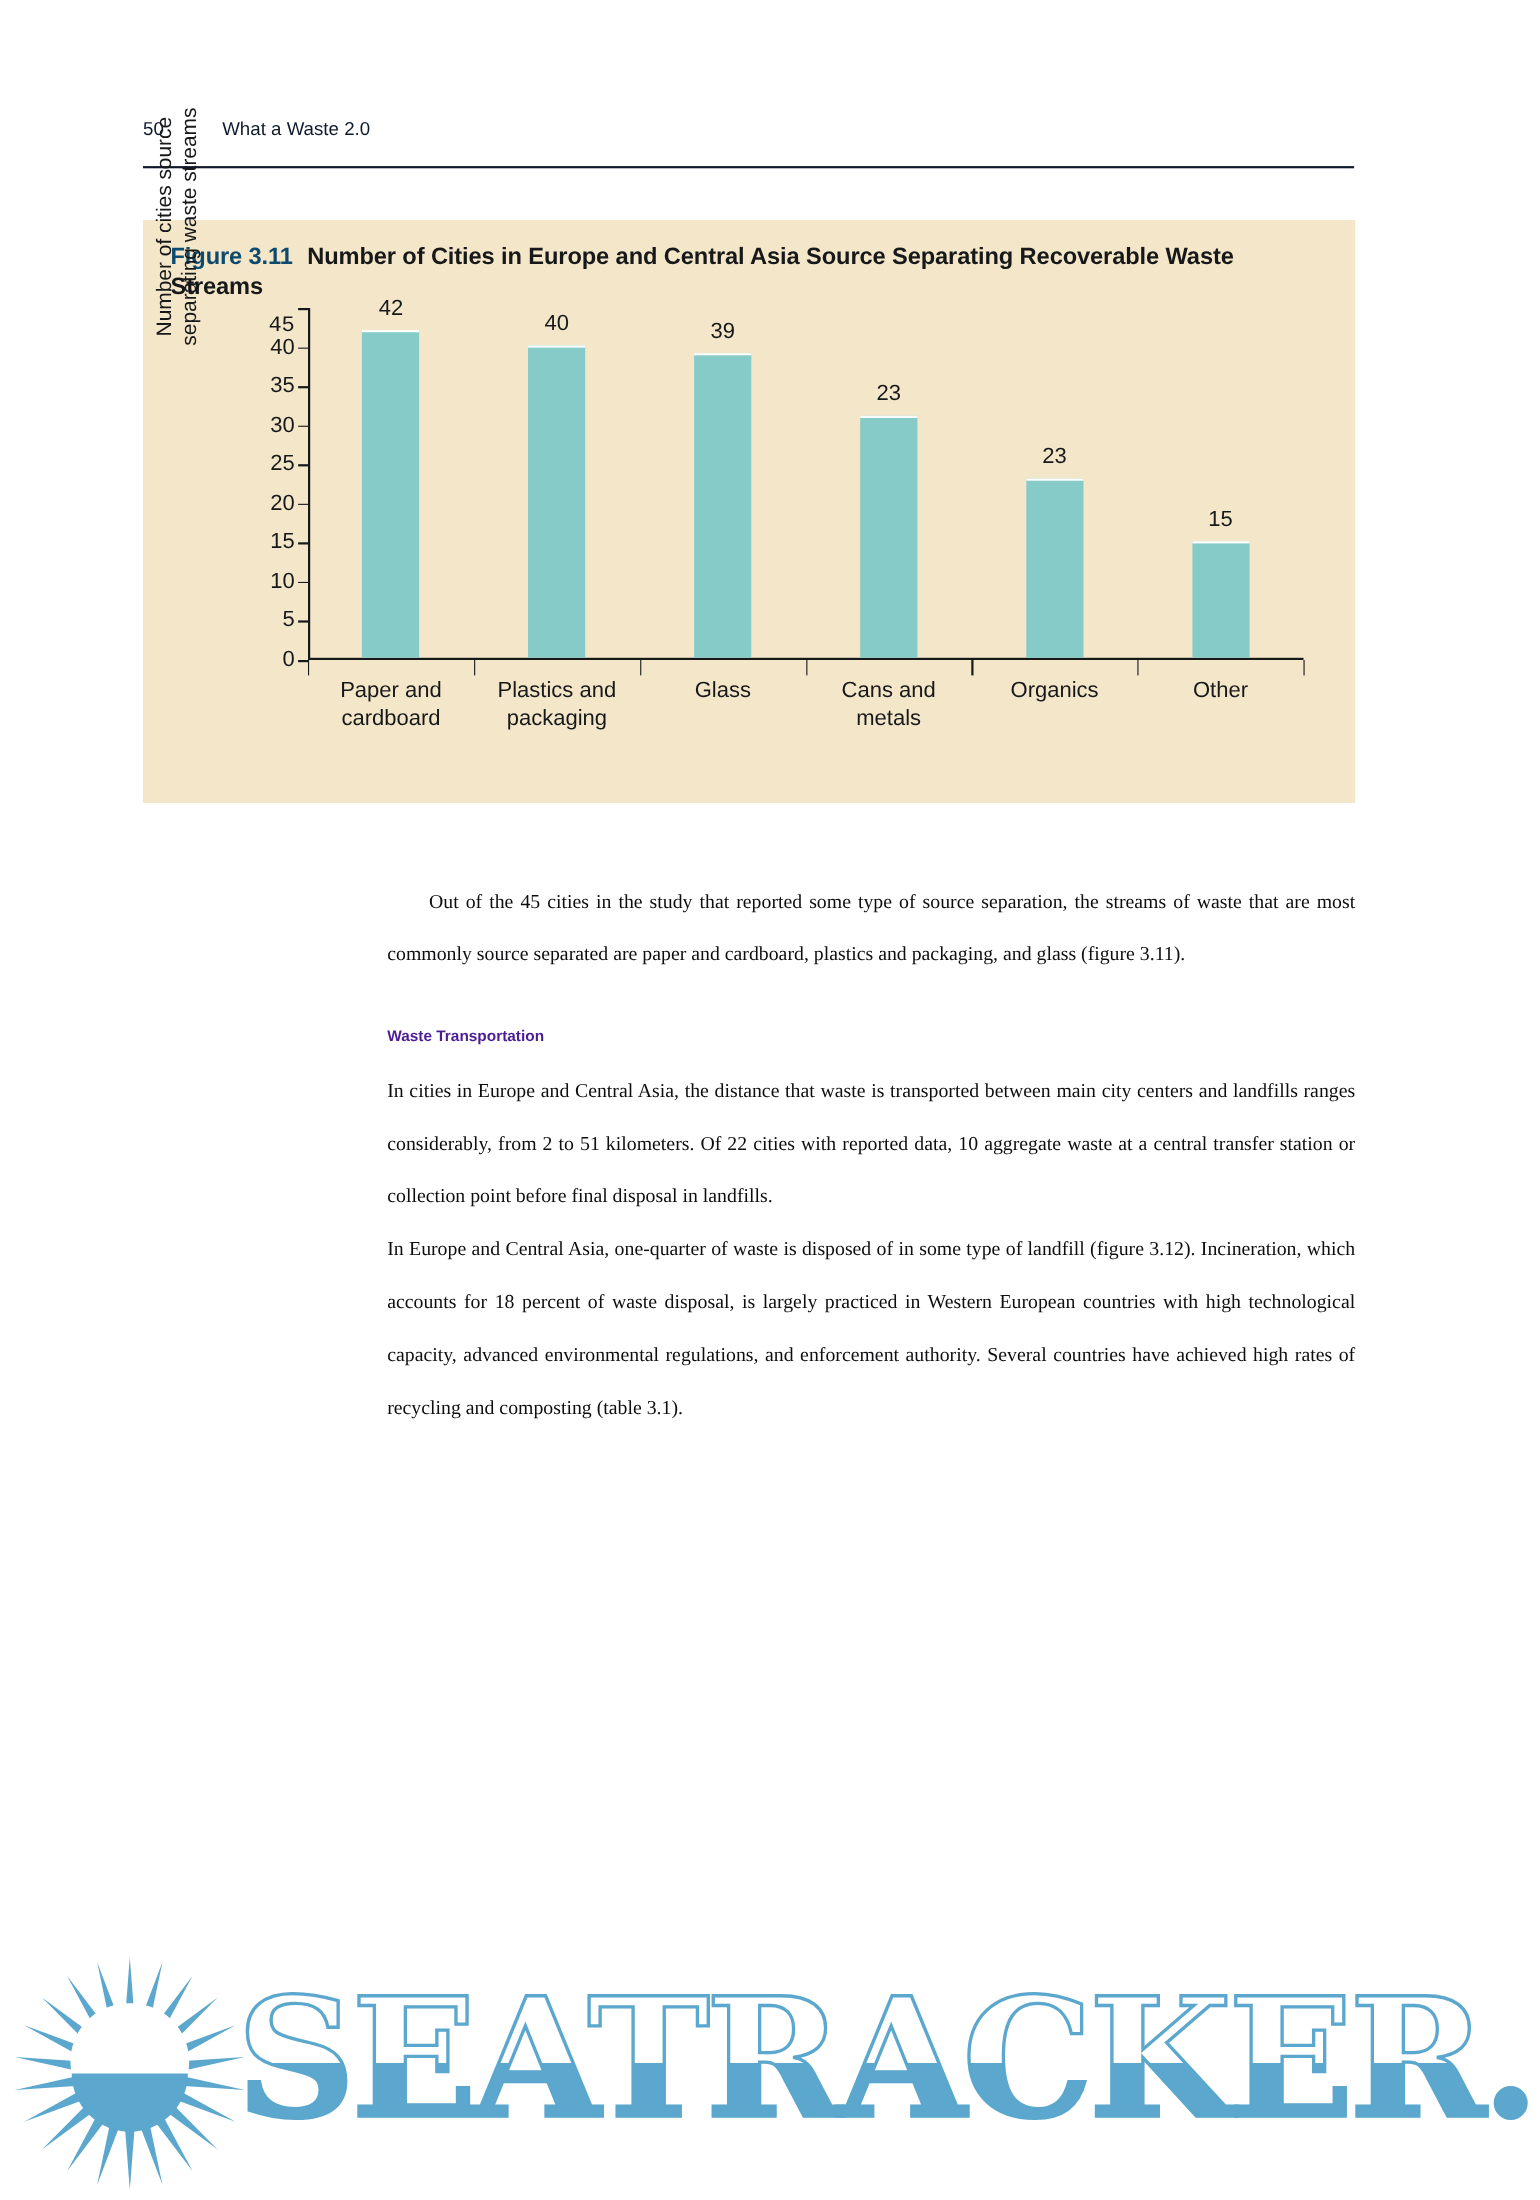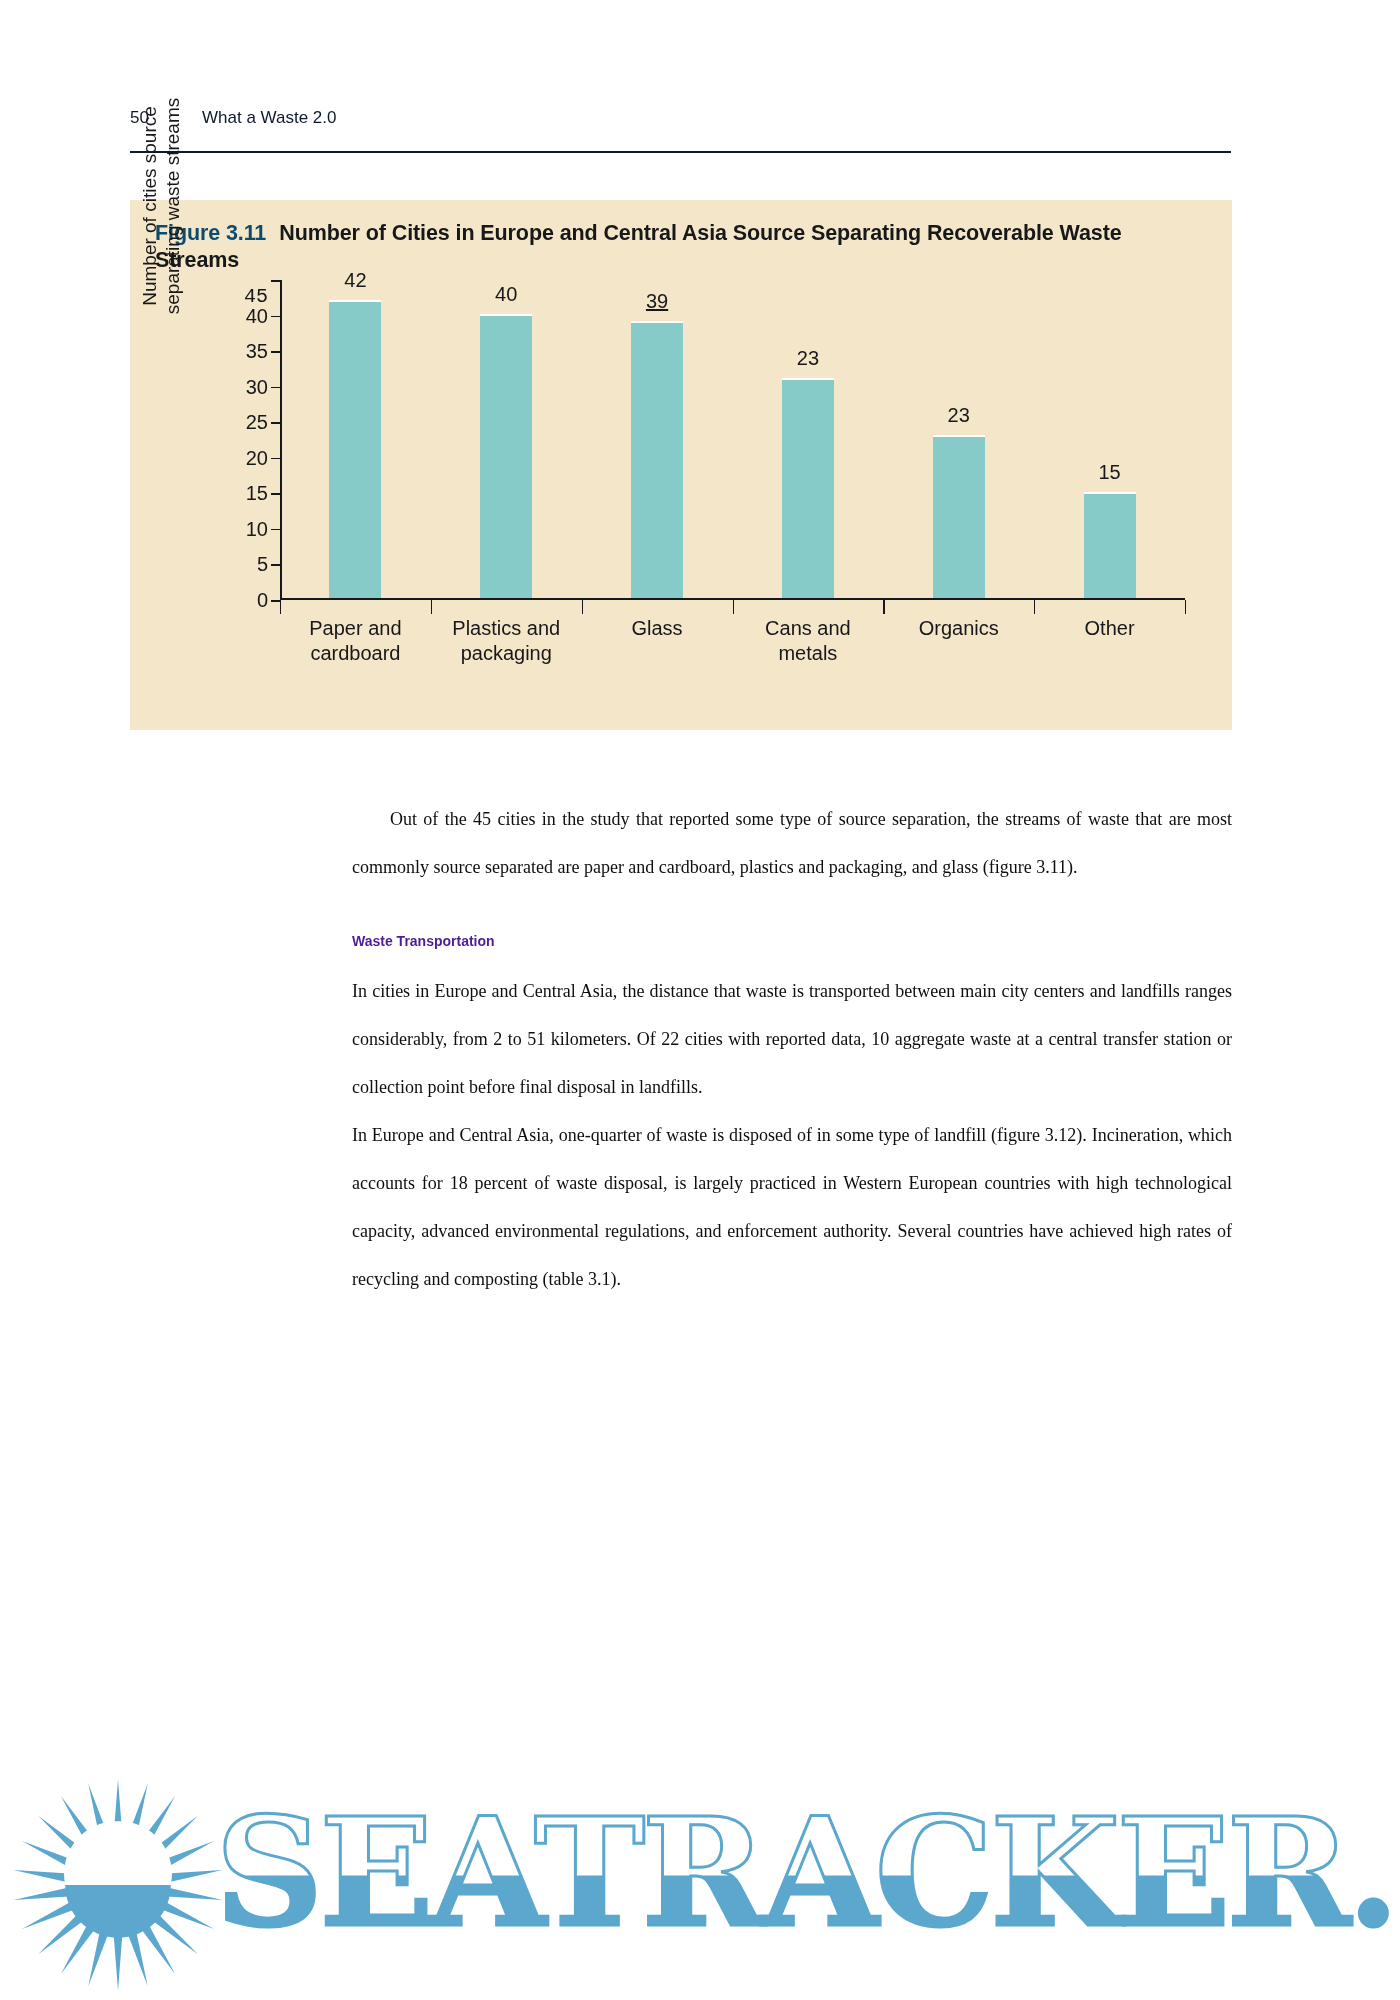--- a/index.html
+++ b/index.html
@@ -206,21 +206,21 @@
           <div class="bar-slot">
             <div class="bar" style="height: 298.667px; background: rgb(135, 203, 201);"></div>
             <div class="bar-value" style="bottom: 306.667px;">42</div>
           </div>
           <div class="bar-slot">
             <div class="bar" style="height: 284.444px; background: rgb(135, 203, 201);"></div>
             <div class="bar-value" style="bottom: 292.444px;">40</div>
           </div>
           <div class="bar-slot">
             <div class="bar" style="height: 277.333px; background: rgb(135, 203, 201);"></div>
-            <div class="bar-value" style="bottom: 285.333px; text-decoration: underline;">39</div>
+            <div class="bar-value" style="bottom: 285.333px;">39</div>
           </div>
           <div class="bar-slot">
             <div class="bar" style="height: 220.444px; background: rgb(135, 203, 201);"></div>
             <div class="bar-value" style="bottom: 228.444px;">23</div>
           </div>
           <div class="bar-slot">
             <div class="bar" style="height: 163.556px; background: rgb(135, 203, 201);"></div>
             <div class="bar-value" style="bottom: 171.556px;">23</div>
           </div>
           <div class="bar-slot">

